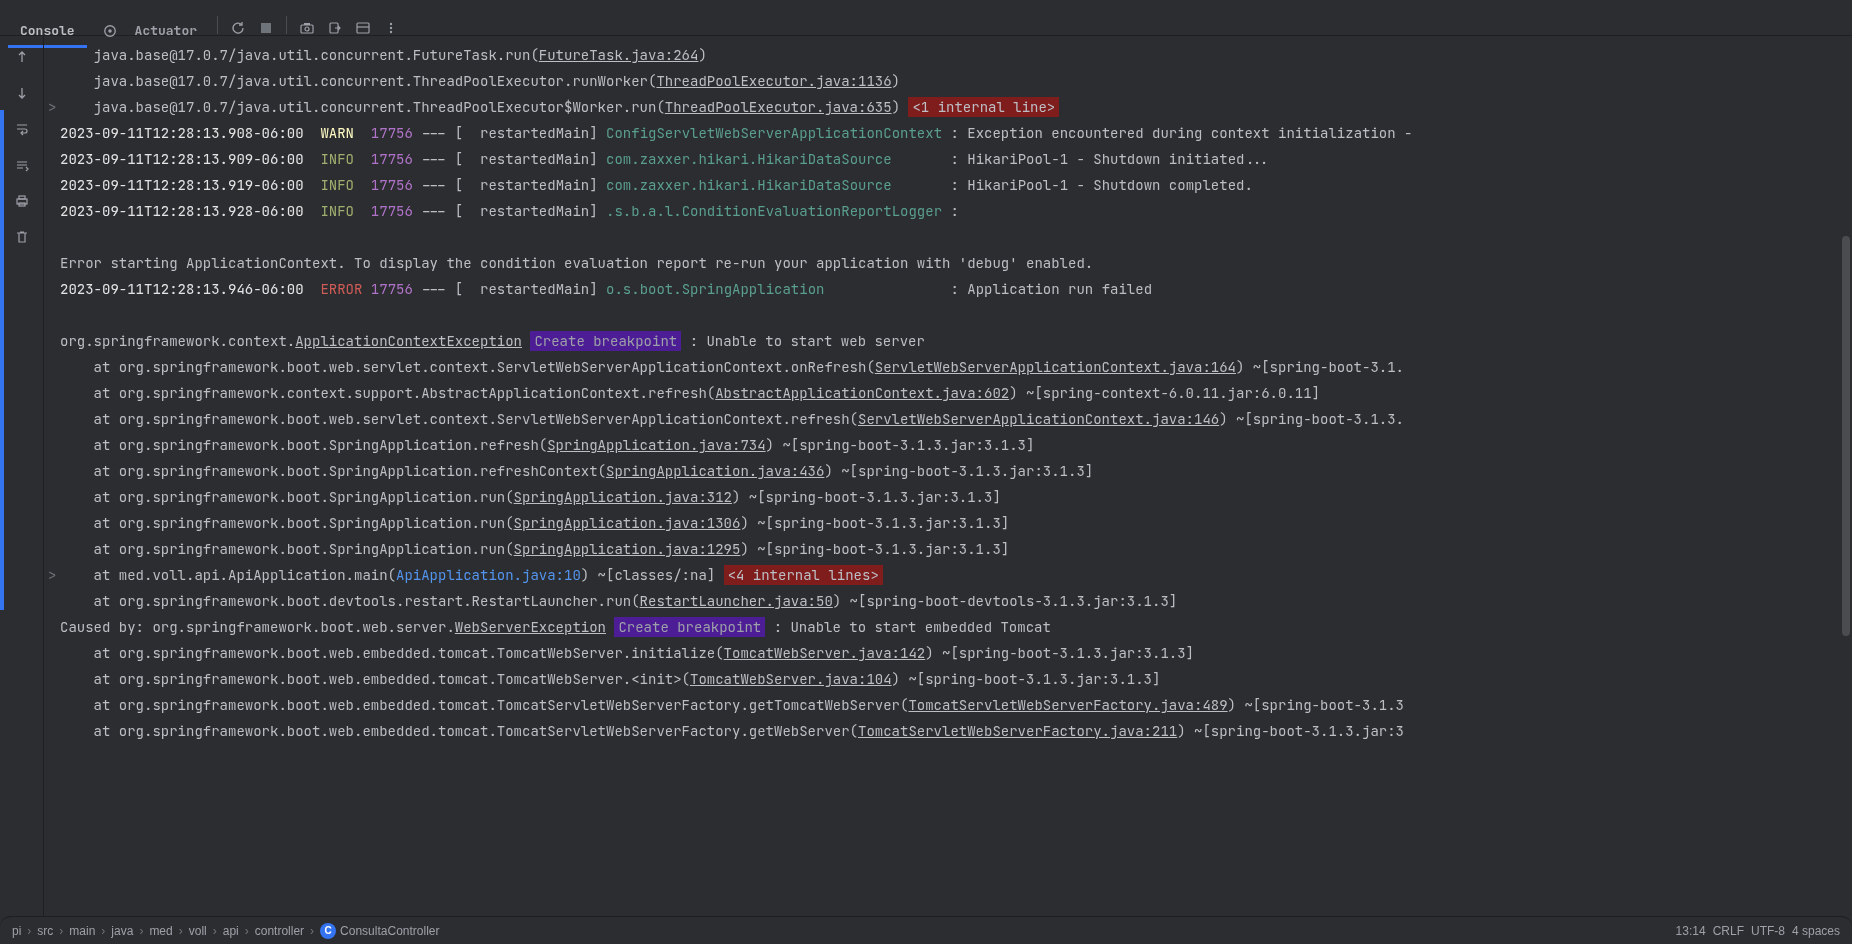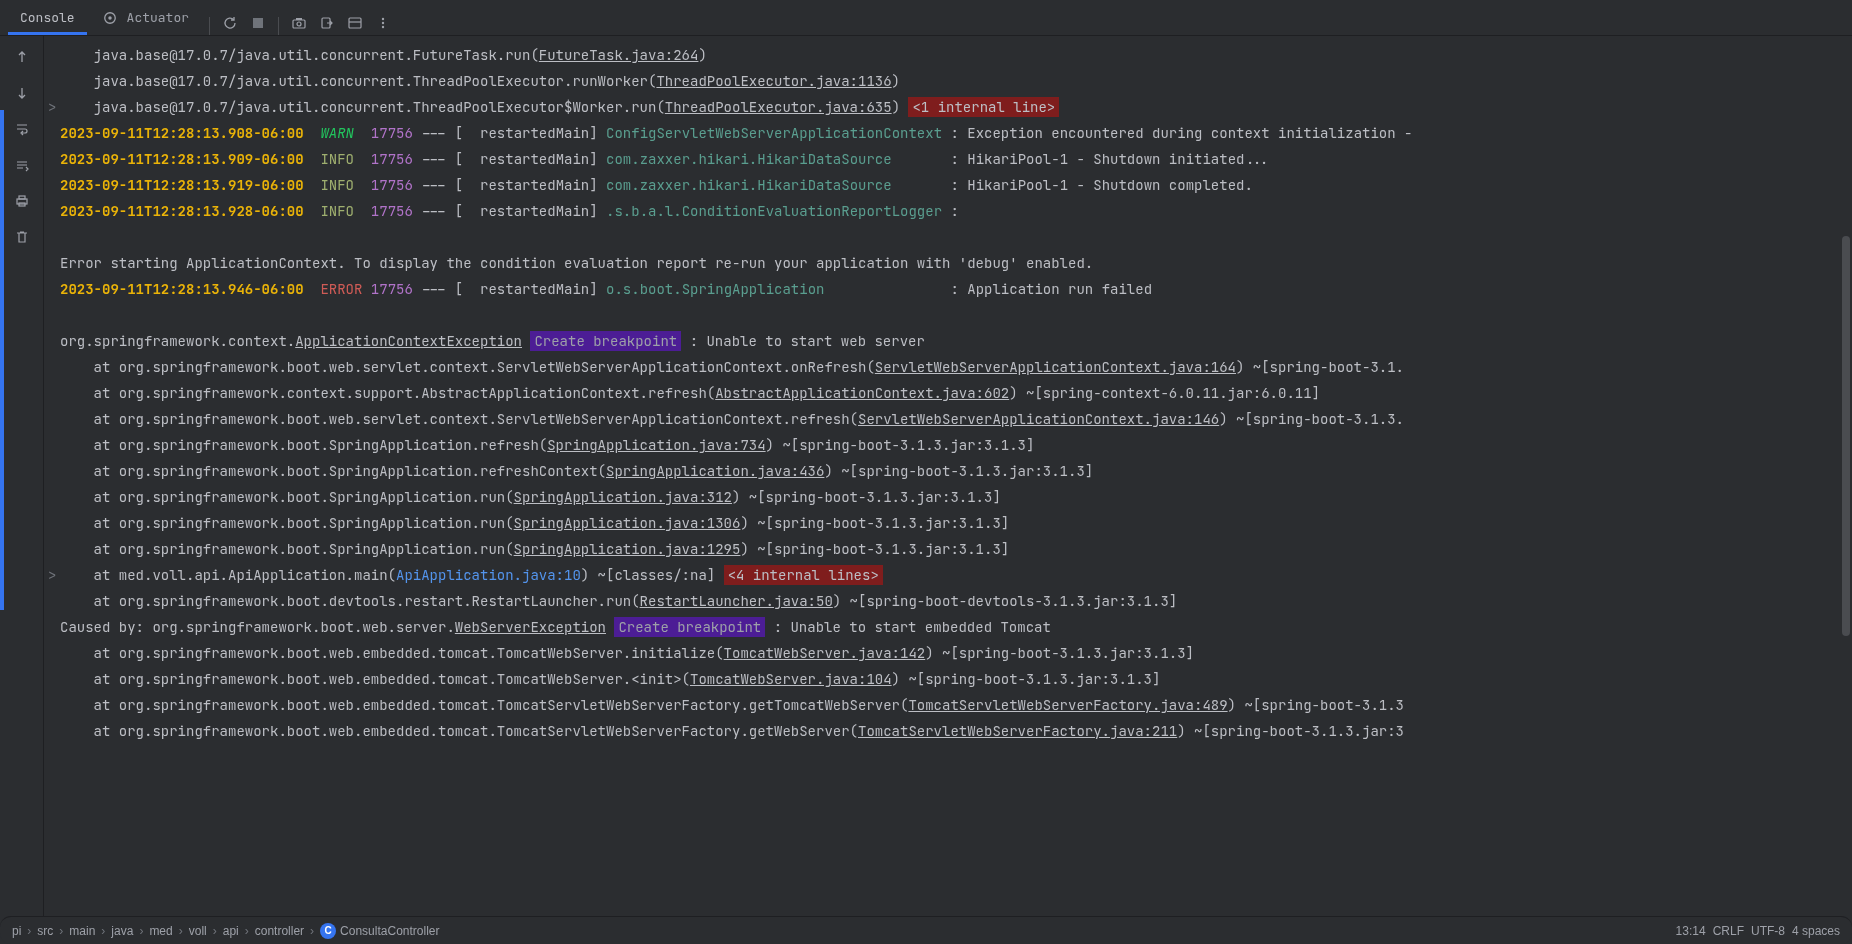--- a/index.html
+++ b/index.html
@@ -7,40 +7,41 @@
   background: #2b2d30;
   color: #bcbec4;
   font-family: 'JetBrains Mono', 'Consolas', 'Monaco', monospace;
   font-size: 13px;
   overflow: hidden;
   width: 1852px;
   height: 944px;
 }
 .top-tabs {
   display: flex;
-  align-items: flex-end;
+  align-items: flex-start;
   height: 36px;
   border-bottom: 1px solid #1e1f22;
-  padding: 0 8px;
+  padding: 16px 8px;
   gap: 4px;
+  font-weight: bold;
 }
 .tab {
   padding: 6px 12px;
   cursor: pointer;
   color: #9da0a8;
   border-bottom: 3px solid transparent;
 }
 .tab.active {
   color: #bcbec4;
   border-bottom: 3px solid #3574f0;
 }
 .tab-icon {
   display: flex;
   align-items: center;
-  gap: 10px;
+  gap: 18px;
 }
 .toolbar-icon {
   width: 24px;
   height: 24px;
   display: flex;
   align-items: center;
   justify-content: center;
   color: #9da0a8;
   cursor: pointer;
 }
@@ -76,22 +77,22 @@
   line-height: 26px;
   white-space: pre;
   position: relative;
 }
 .gutter-chevron {
   color: #6f737a;
   display: inline-block;
   width: 12px;
 }
 .log-line { white-space: pre; }
-.ts { color: #eab308; font-weight: bold; }
-.lvl-WARN { color: #22c55e; font-style: italic; }
+.ts { color: #e5e5e5; }
+.lvl-WARN { color: #fef9c3; }
 .lvl-INFO { color: #9faf6f; }
 .lvl-ERROR { color: #cf5b56; }
 .pid { color: #b173c9; }
 .thread { color: #bcbec4; }
 .logger { color: #5a9e8f; }
 .msg { color: #bcbec4; }
 .link { text-decoration: underline; color: #bcbec4; cursor: pointer; }
 .link-blue { color: #5394ec; cursor: pointer; }
 .badge { background: #7f1d1d; color: #bcbec4; padding: 1px 4px; }
 .breakpoint { background: #4c1d95; color: #9da0a8; padding: 1px 4px; cursor: pointer; }

